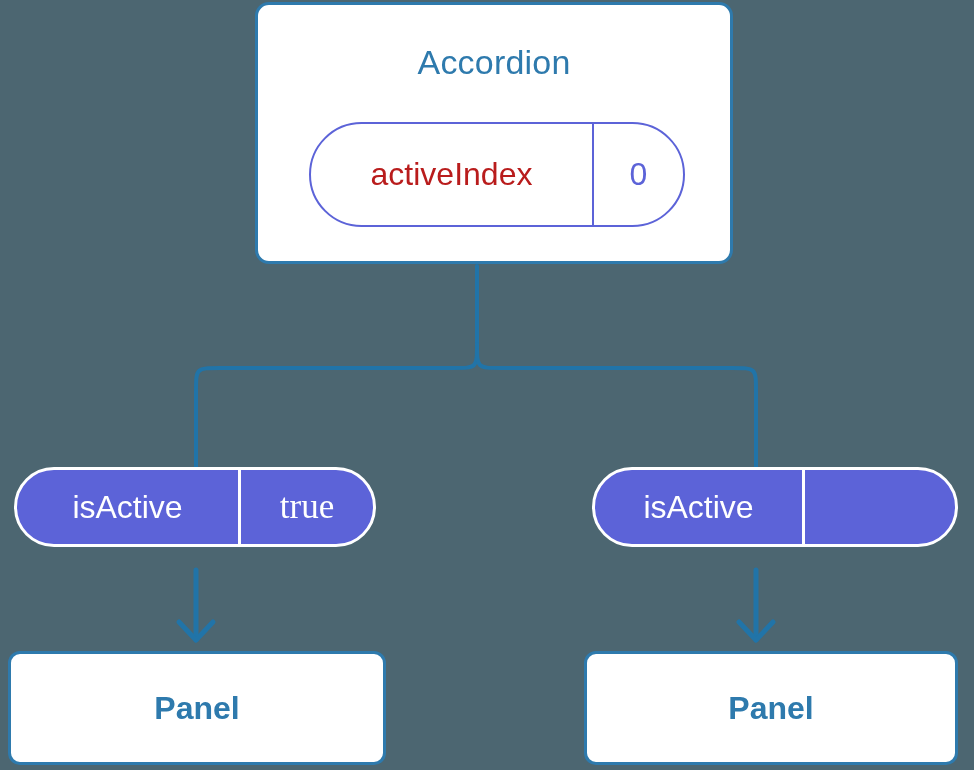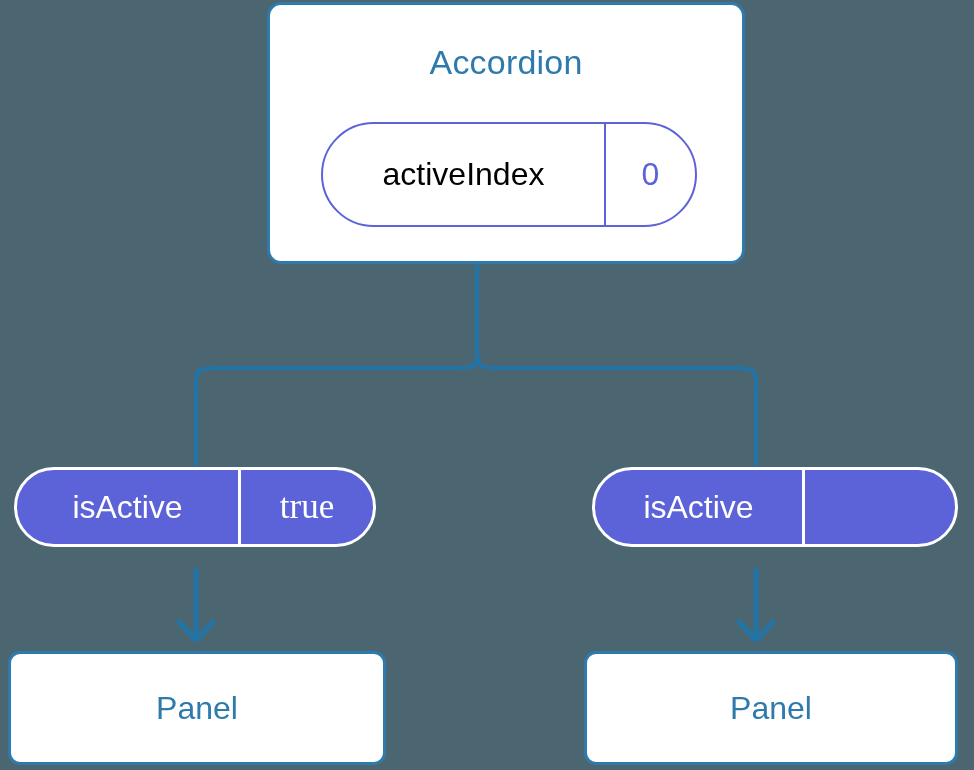--- a/index.html
+++ b/index.html
@@ -27,21 +27,21 @@
     left: 0;
     top: 0;
     width: 974px;
     height: 770px;
     pointer-events: none;
   }
 
   
   .root-card {
     position: absolute;
-    left: 267px;
+    left: 255px;
     top: 2px;
     width: 478px;
     height: 262px;
     box-sizing: border-box;
     background: #ffffff;
     border: 3px solid #2e7aad;
     border-radius: 14px;
     display: flex;
     flex-direction: column;
     align-items: center;
@@ -71,21 +71,21 @@
     border: 2px solid #5c63d8;
     border-radius: 54px;
     background: transparent;
     overflow: hidden;
   }
   .pill-outline .pill-key {
     flex: 0 0 281px;
     display: flex;
     align-items: center;
     justify-content: center;
-    color: #000000;
+    color: #b91c1c;
     font-size: 32px;
     border-right: 2px solid #5c63d8;
     white-space: nowrap;
   }
   .pill-outline .pill-val {
     flex: 1 1 auto;
     display: flex;
     align-items: center;
     justify-content: center;
     color: #5c63d8;
@@ -137,20 +137,21 @@
     position: absolute;
     box-sizing: border-box;
     height: 114px;
     background: #ffffff;
     border: 3px solid #2e7aad;
     border-radius: 12px;
     display: flex;
     align-items: center;
     justify-content: center;
     z-index: 3;
+    font-weight: bold;
   }
   .leaf-card .leaf-title {
     font-size: 32px;
     color: #2e7aad;
     white-space: nowrap;
   }
 
   #panel-left  { left: 8px;   top: 651px; width: 378px; }
   #panel-right { left: 584px; top: 651px; width: 374px; }
 </style>

